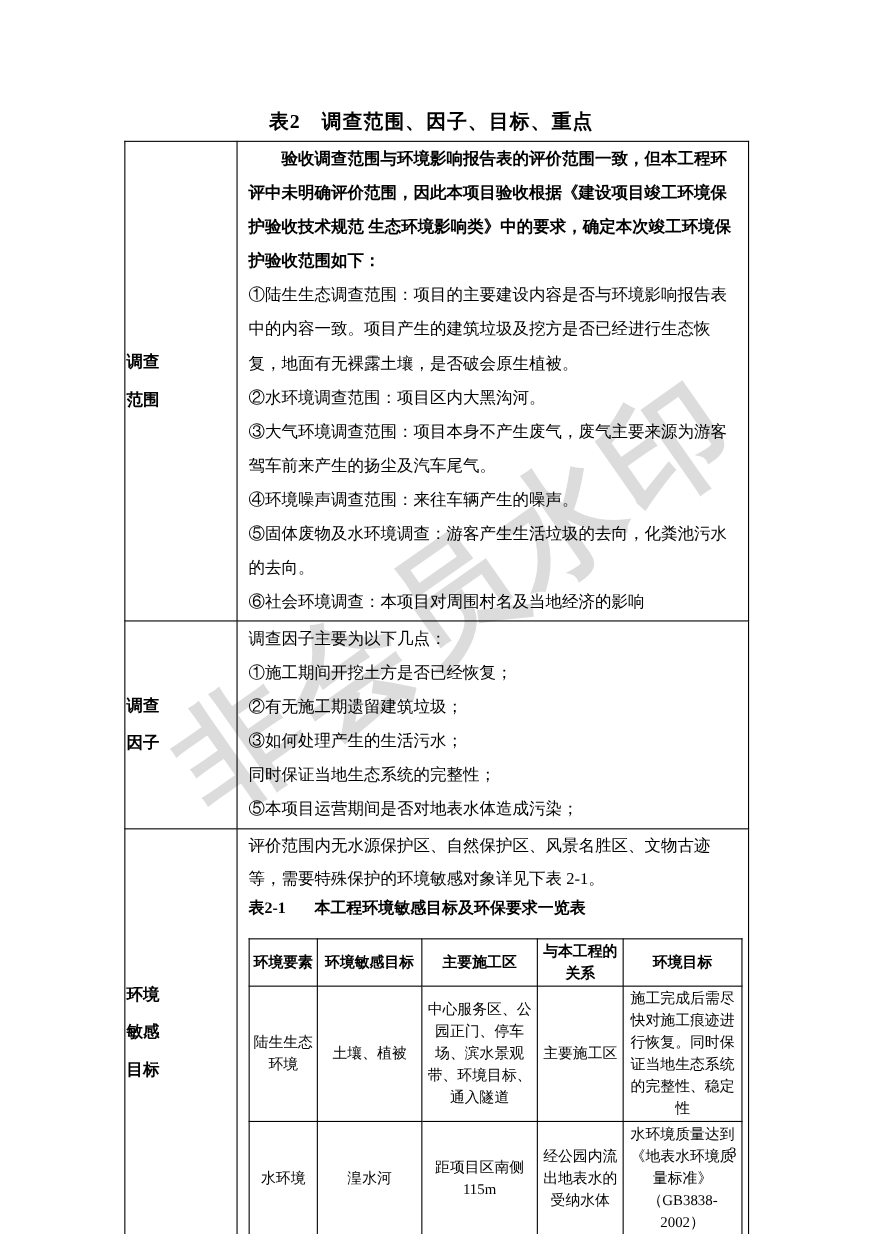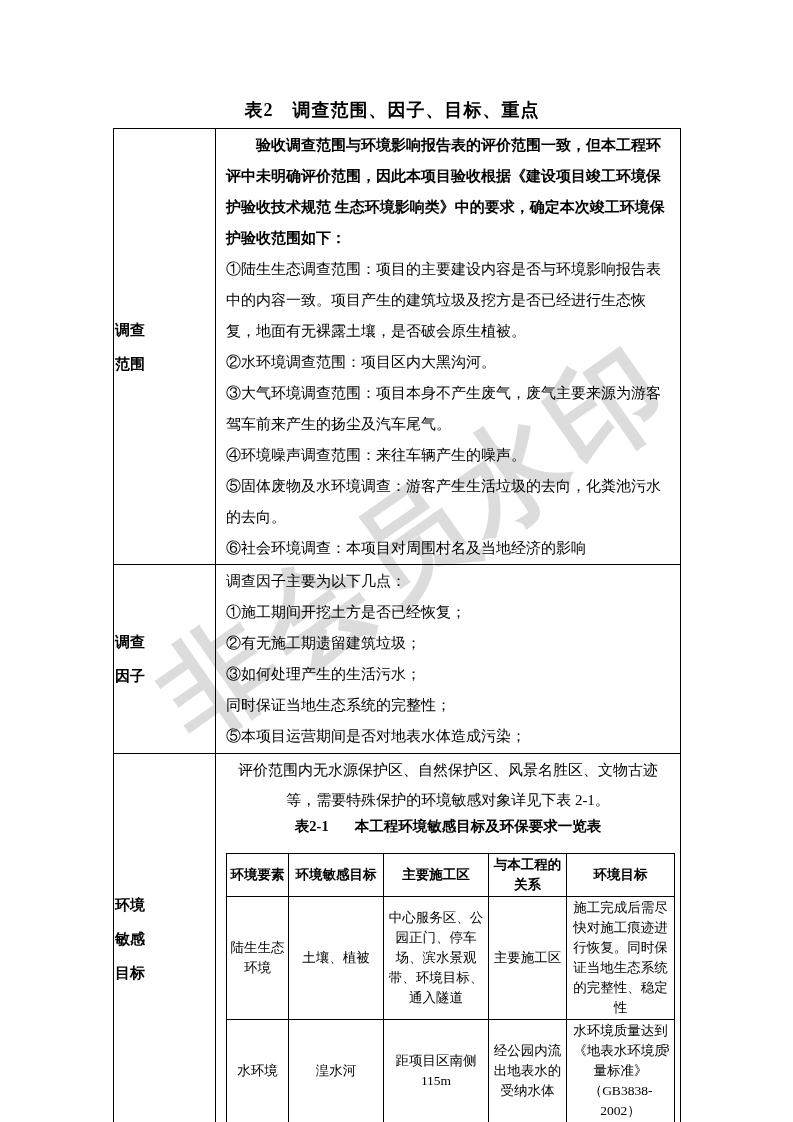--- a/index.html
+++ b/index.html
@@ -70,23 +70,23 @@
   td.ct {
     vertical-align: top;
     padding: 1px 10px 0 10px;
     font-size: 15px;
   }
   td.ct p {
     margin: 0;
     line-height: 31px;
   }
   p.indent { text-indent: 2em; font-weight: bold; }
-  td.ct p.intro { line-height: 30px; text-align: center; }
+  td.ct p.intro { line-height: 30px; }
   .tbl-caption {
-    text-align: center;
+    text-align: left;
     font-weight: bold;
     font-size: 14.5px;
     line-height: 22px;
     margin-top: 0;
   }
   .caption-label { margin-right: 26px; }
   table.inner {
     border-collapse: collapse;
     table-layout: fixed;
     width: 448px;

